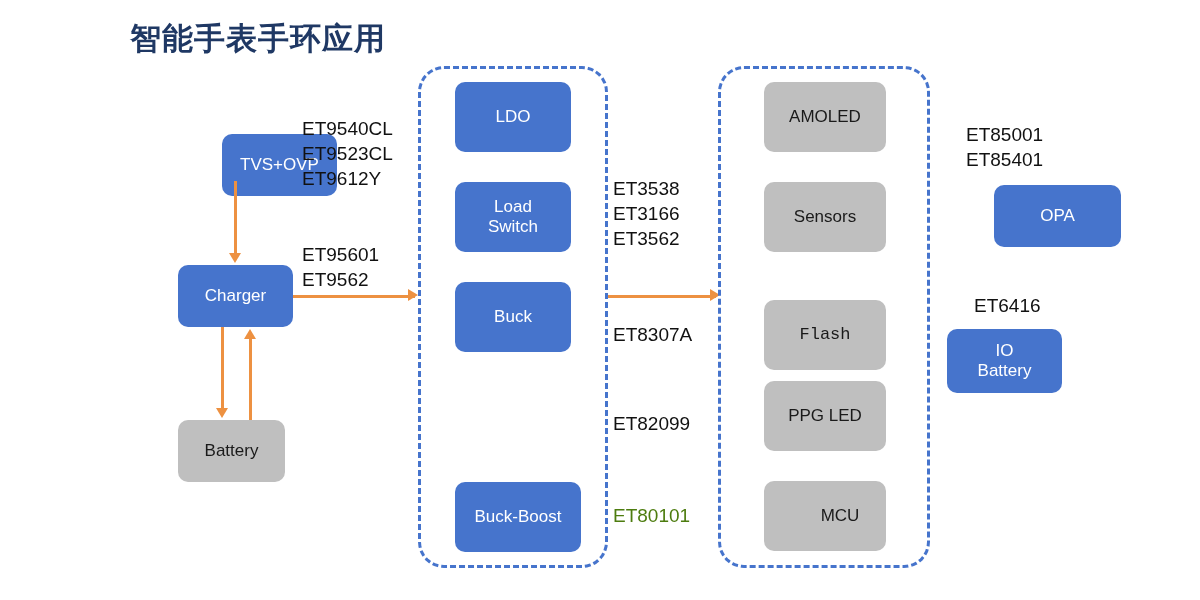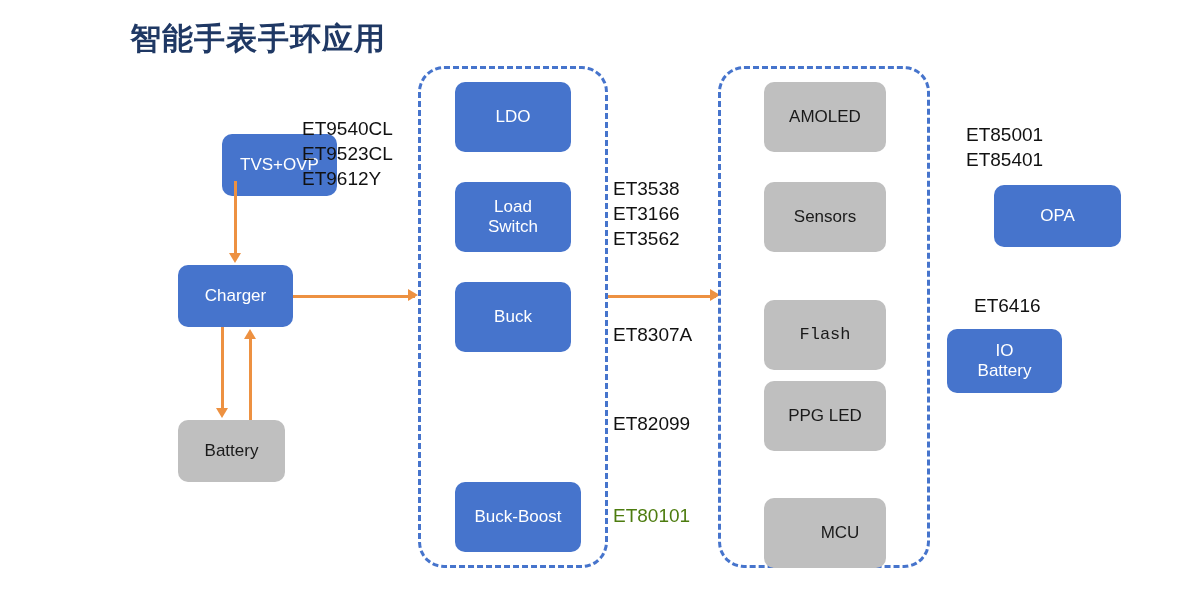--- a/index.html
+++ b/index.html
@@ -107,20 +107,22 @@
   <div class="block blue" style="left:178px; top:134px; width:115px; height:62px;margin-left:44px;">
     <span>TVS+OVP</span>
   </div>
   <div class="label" style="left:302px; top:116px;">ET9540CL
 ET9523CL
 ET9612Y</div>
 
   <div class="block blue" style="left:178px; top:265px; width:115px; height:62px;">
     <span>Charger</span>
   </div>
+  <div class="label" style="left:302px; top:242px;">ET95601
+ET9562</div>
 
   <div class="block gray" style="left:178px; top:420px; width:107px; height:62px;">
     <span>Battery</span>
   </div>
 
   <div class="arrow v" style="left:234px; top:181px; height:74px;"></div>
   <div class="arrowhead down" style="left:229px; top:253px;"></div>
 
   <div class="arrow v" style="left:221px; top:327px; height:83px;"></div>
   <div class="arrowhead down" style="left:216px; top:408px;"></div>
@@ -167,21 +169,21 @@
   </div>
   <div class="block gray" style="left:764px; top:182px; width:122px; height:70px;">
     <span>Sensors</span>
   </div>
   <div class="block gray" style="left:764px; top:300px; width:122px; height:70px;font-family:Liberation Mono, monospace;">
     <span>Flash</span>
   </div>
   <div class="block gray" style="left:764px; top:381px; width:122px; height:70px;">
     <span>PPG LED</span>
   </div>
-  <div class="block gray" style="left:764px; top:498px; width:122px; height:70px;padding-left:30px;">
+  <div class="block gray" style="left:764px; top:481px; width:122px; height:70px;padding-left:30px;">
     <span>MCU</span>
   </div>
 
   <div class="label" style="left:966px; top:122px;">ET85001
 ET85401</div>
   <div class="block blue" style="left:947px; top:185px; width:127px; height:62px;margin-left:47px;">
     <span>OPA</span>
   </div>
 
   <div class="label" style="left:974px; top:293px;">ET6416</div>

